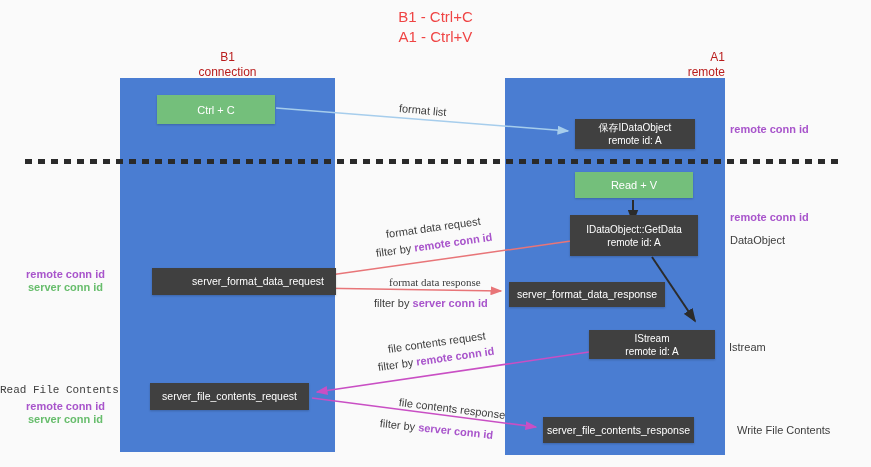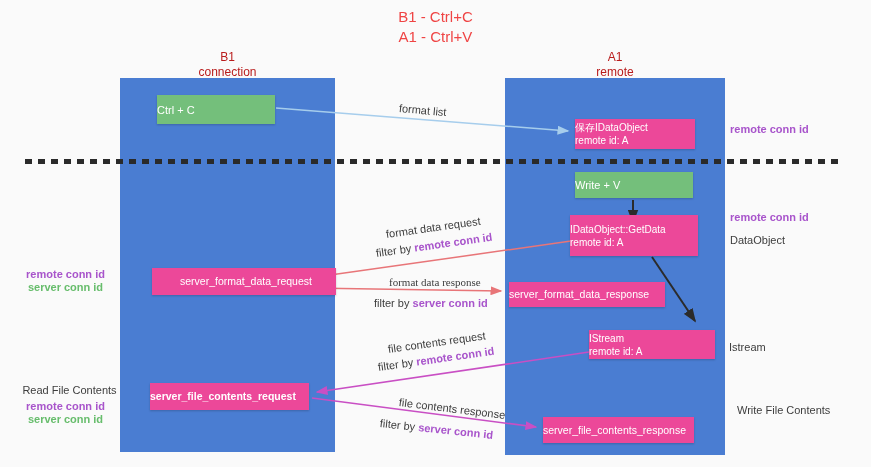--- a/index.html
+++ b/index.html
@@ -3,25 +3,25 @@
 <meta charset="utf-8">
 <style>
   html,body{margin:0;padding:0;background:#fafafa;}
   .canvas{position:relative;width:871px;height:467px;background:#fafafa;overflow:hidden;
           font-family:"Liberation Sans", sans-serif;}
   .title{position:absolute;left:0;top:7px;width:100%;text-align:center;
          font-size:15px;line-height:20px;color:#ef4444;}
   .colhead{position:absolute;text-align:center;font-size:12px;line-height:15px;color:#b91c1c;}
   .col{position:absolute;background:#4a7dd2;}
   .svglayer{position:absolute;left:0;top:0;z-index:3;}
-  .node{position:absolute;z-index:4;display:flex;flex-direction:column;align-items:flex-start;
+  .node{position:absolute;z-index:4;display:flex;flex-direction:column;align-items:center;
         justify-content:center;color:#ffffff;text-align:center;
         box-shadow:0 1px 2px rgba(0,0,0,.2);}
   .green{background:#74bf7b;font-size:11px;}
-  .orange{background:#ec4899;font-size:10px;line-height:13px;}
+  .orange{background:#404040;font-size:10px;line-height:13px;}
   .lbl{position:absolute;z-index:5;font-size:11px;color:#3d3d3d;white-space:nowrap;}
   .purple{color:#a854cb;font-weight:bold;}
   .greentxt{color:#67bd6c;font-weight:bold;}
   .rot{transform-origin:left center;}
   .dash{position:absolute;z-index:6;left:25px;top:159px;width:813px;height:5px;
         background:repeating-linear-gradient(to right,#2a2a2a 0 7px,transparent 7px 13px);}
   .ctr{text-align:center;}
 </style>
 </head>
 <body>
@@ -30,21 +30,21 @@
 
   <div class="title">
     <div>B1 - Ctrl+C</div>
     <div>A1 - Ctrl+V</div>
   </div>
 
   <div class="colhead" style="left:120px;top:50px;width:215px;">
     <div>B1</div>
     <div>connection</div>
   </div>
-  <div class="colhead" style="left:505px;top:50px;width:220px;">
+  <div class="colhead" style="left:505px;top:50px;width:220px;text-align:right;">
     <div>A1</div>
     <div>remote</div>
   </div>
 
   <div class="col" style="left:120px;top:78px;width:215px;height:374px;"></div>
   <div class="col" style="left:505px;top:78px;width:220px;height:377px;"></div>
 
   <svg class="svglayer" width="871" height="467">
     <defs>
       <marker id="m-blue" viewBox="0 0 8 6" refX="7" refY="3" markerWidth="8" markerHeight="6" orient="auto">
@@ -74,42 +74,42 @@
   <div class="node green" style="left:157px;top:95px;width:118px;height:29px;">
     <span>Ctrl + C</span>
   </div>
 
   <div class="node orange" style="left:575px;top:119px;width:120px;height:30px;">
     <span>保存IDataObject</span>
     <span>remote id: A</span>
   </div>
 
   <div class="node green" style="left:575px;top:172px;width:118px;height:26px;">
-    <span>Write + V</span>
+    <span>Read + V</span>
   </div>
 
   <div class="node orange" style="left:570px;top:215px;width:128px;height:41px;">
     <span>IDataObject::GetData</span>
     <span>remote id: A</span>
   </div>
 
   <div class="node orange" style="left:152px;top:268px;width:156px;height:27px;font-size:10.5px;padding-left:28px;">
     <span>server_format_data_request</span>
   </div>
 
   <div class="node orange" style="left:509px;top:282px;width:156px;height:25px;font-size:10.5px;">
     <span>server_format_data_response</span>
   </div>
 
   <div class="node orange" style="left:589px;top:330px;width:126px;height:29px;">
     <span>IStream</span>
     <span>remote id: A</span>
   </div>
 
-  <div class="node orange" style="left:150px;top:383px;width:159px;height:27px;font-size:10.5px;font-weight:bold;">
+  <div class="node orange" style="left:150px;top:383px;width:159px;height:27px;font-size:10.5px;">
     <span>server_file_contents_request</span>
   </div>
 
   <div class="node orange" style="left:543px;top:417px;width:151px;height:26px;font-size:10.5px;">
     <span>server_file_contents_response</span>
   </div>
 
   <div class="lbl rot" style="left:399px;top:102px;transform:rotate(5deg);">format list</div>
 
   <div class="lbl rot" style="left:386px;top:228px;transform:rotate(-8deg);">format data request</div>
@@ -121,21 +121,21 @@
   <div class="lbl rot" style="left:388px;top:343px;transform:rotate(-8deg);">file contents request</div>
   <div class="lbl rot" style="left:378px;top:361px;transform:rotate(-8deg);"><span>filter by </span><span class="purple">remote conn id</span></div>
 
   <div class="lbl rot" style="left:399px;top:396px;transform:rotate(7deg);">file contents response</div>
   <div class="lbl rot" style="left:380px;top:417px;transform:rotate(6deg);"><span>filter by </span><span class="purple">server conn id</span></div>
 
   <div class="lbl purple" style="left:730px;top:123px;">remote conn id</div>
   <div class="lbl purple" style="left:730px;top:211px;">remote conn id</div>
   <div class="lbl" style="left:730px;top:234px;">DataObject</div>
   <div class="lbl" style="left:729px;top:341px;">Istream</div>
-  <div class="lbl" style="left:737px;top:404px;">Write File Contents</div>
+  <div class="lbl" style="left:737px;top:424px;">Write File Contents</div>
 
   <div class="lbl purple ctr" style="left:18px;top:268px;width:95px;">remote conn id</div>
   <div class="lbl greentxt ctr" style="left:18px;top:281px;width:95px;">server conn id</div>
-  <div class="lbl ctr" style="left:17px;top:384px;width:105px;">Read File Contents</div>
+  <div class="lbl ctr" style="left:0;top:384px;width:105px;font-family:Liberation Mono, monospace;">Read File Contents</div>
   <div class="lbl purple ctr" style="left:18px;top:400px;width:95px;">remote conn id</div>
   <div class="lbl greentxt ctr" style="left:18px;top:413px;width:95px;">server conn id</div>
 
 </div>
 
 </body></html>

